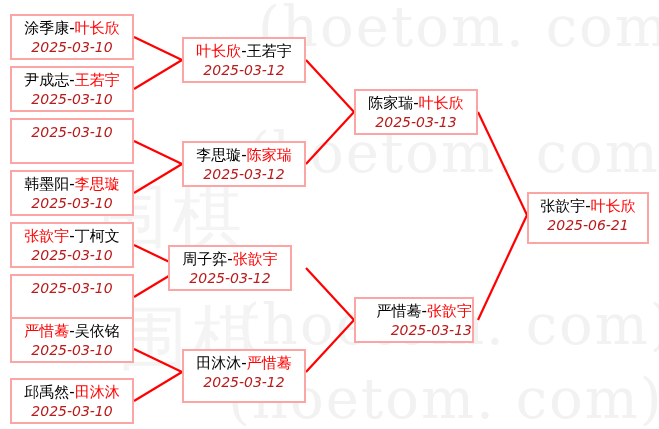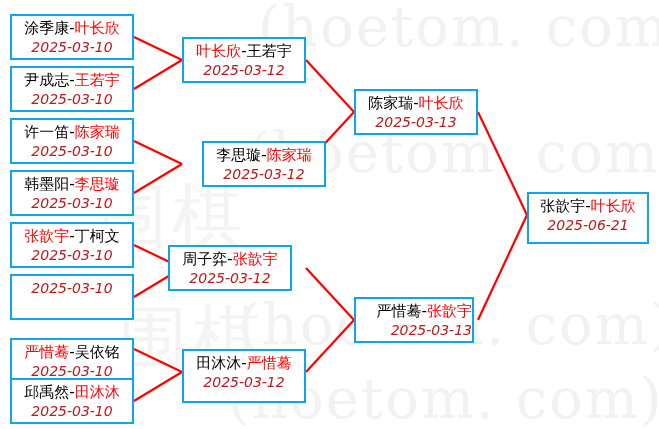--- a/index.html
+++ b/index.html
@@ -35,21 +35,21 @@
   .wm-cn2{left:118px;top:292px;}
 
   
   svg#links{position:absolute;left:0;top:0;width:659px;height:429px;z-index:1;}
 
   
   .match{
     position:absolute;
     box-sizing:border-box;
     background:#ffffff;
-    border:2px solid #0ea5e9;
+    border:2px solid #fca5a5;
     z-index:2;
     text-align:center;
     padding-top:3px;
   }
   .players{
     font-size:15px;
     line-height:19px;
     white-space:nowrap;
     color:#000000;
   }
@@ -99,47 +99,46 @@
   <div id="boxes">
       <div class="match" style="left: 10px; top: 14px; width: 124px; height: 46px;">
         <div class="players"><span class="lose">涂季康</span><span class="dash">-</span><span class="win">叶长欣</span></div>
         <div class="date">2025-03-10</div>
       </div>
       <div class="match" style="left: 10px; top: 66px; width: 124px; height: 46px;">
         <div class="players"><span class="lose">尹成志</span><span class="dash">-</span><span class="win">王若宇</span></div>
         <div class="date">2025-03-10</div>
       </div>
       <div class="match" style="left: 10px; top: 118px; width: 124px; height: 46px;">
-        <div class="players"><span class="lose">许一笛</span><span class="dash">-</span><span class="win">陈家瑞</span></div>
         <div class="date">2025-03-10</div>
       </div>
       <div class="match" style="left: 10px; top: 170px; width: 124px; height: 46px;">
         <div class="players"><span class="lose">韩墨阳</span><span class="dash">-</span><span class="win">李思璇</span></div>
         <div class="date">2025-03-10</div>
       </div>
       <div class="match" style="left: 10px; top: 222px; width: 124px; height: 46px;">
         <div class="players"><span class="win">张歆宇</span><span class="dash">-</span><span class="lose">丁柯文</span></div>
         <div class="date">2025-03-10</div>
       </div>
       <div class="match" style="left: 10px; top: 274px; width: 124px; height: 46px;">
         <div class="date">2025-03-10</div>
       </div>
-      <div class="match" style="left: 10px; top: 338px; width: 124px; height: 46px;">
+      <div class="match" style="left: 10px; top: 317px; width: 124px; height: 46px;">
         <div class="players"><span class="win">严惜蓦</span><span class="dash">-</span><span class="lose">吴依铭</span></div>
         <div class="date">2025-03-10</div>
       </div>
       <div class="match" style="left: 10px; top: 378px; width: 124px; height: 46px;">
         <div class="players"><span class="lose">邱禹然</span><span class="dash">-</span><span class="win">田沐沐</span></div>
         <div class="date">2025-03-10</div>
       </div>
       <div class="match" style="left: 182px; top: 37px; width: 124px; height: 46px;">
         <div class="players"><span class="win">叶长欣</span><span class="dash">-</span><span class="lose">王若宇</span></div>
         <div class="date">2025-03-12</div>
       </div>
-      <div class="match" style="left: 182px; top: 141px; width: 124px; height: 46px; margin-left: 20px;">
+      <div class="match" style="left: 182px; top: 141px; width: 124px; height: 46px;">
         <div class="players"><span class="lose">李思璇</span><span class="dash">-</span><span class="win">陈家瑞</span></div>
         <div class="date">2025-03-12</div>
       </div>
       <div class="match" style="left: 168px; top: 245px; width: 124px; height: 46px;">
         <div class="players"><span class="lose">周子弈</span><span class="dash">-</span><span class="win">张歆宇</span></div>
         <div class="date">2025-03-12</div>
       </div>
       <div class="match" style="left: 182px; top: 349px; width: 124px; height: 54px;">
         <div class="players"><span class="lose">田沐沐</span><span class="dash">-</span><span class="win">严惜蓦</span></div>
         <div class="date">2025-03-12</div>

